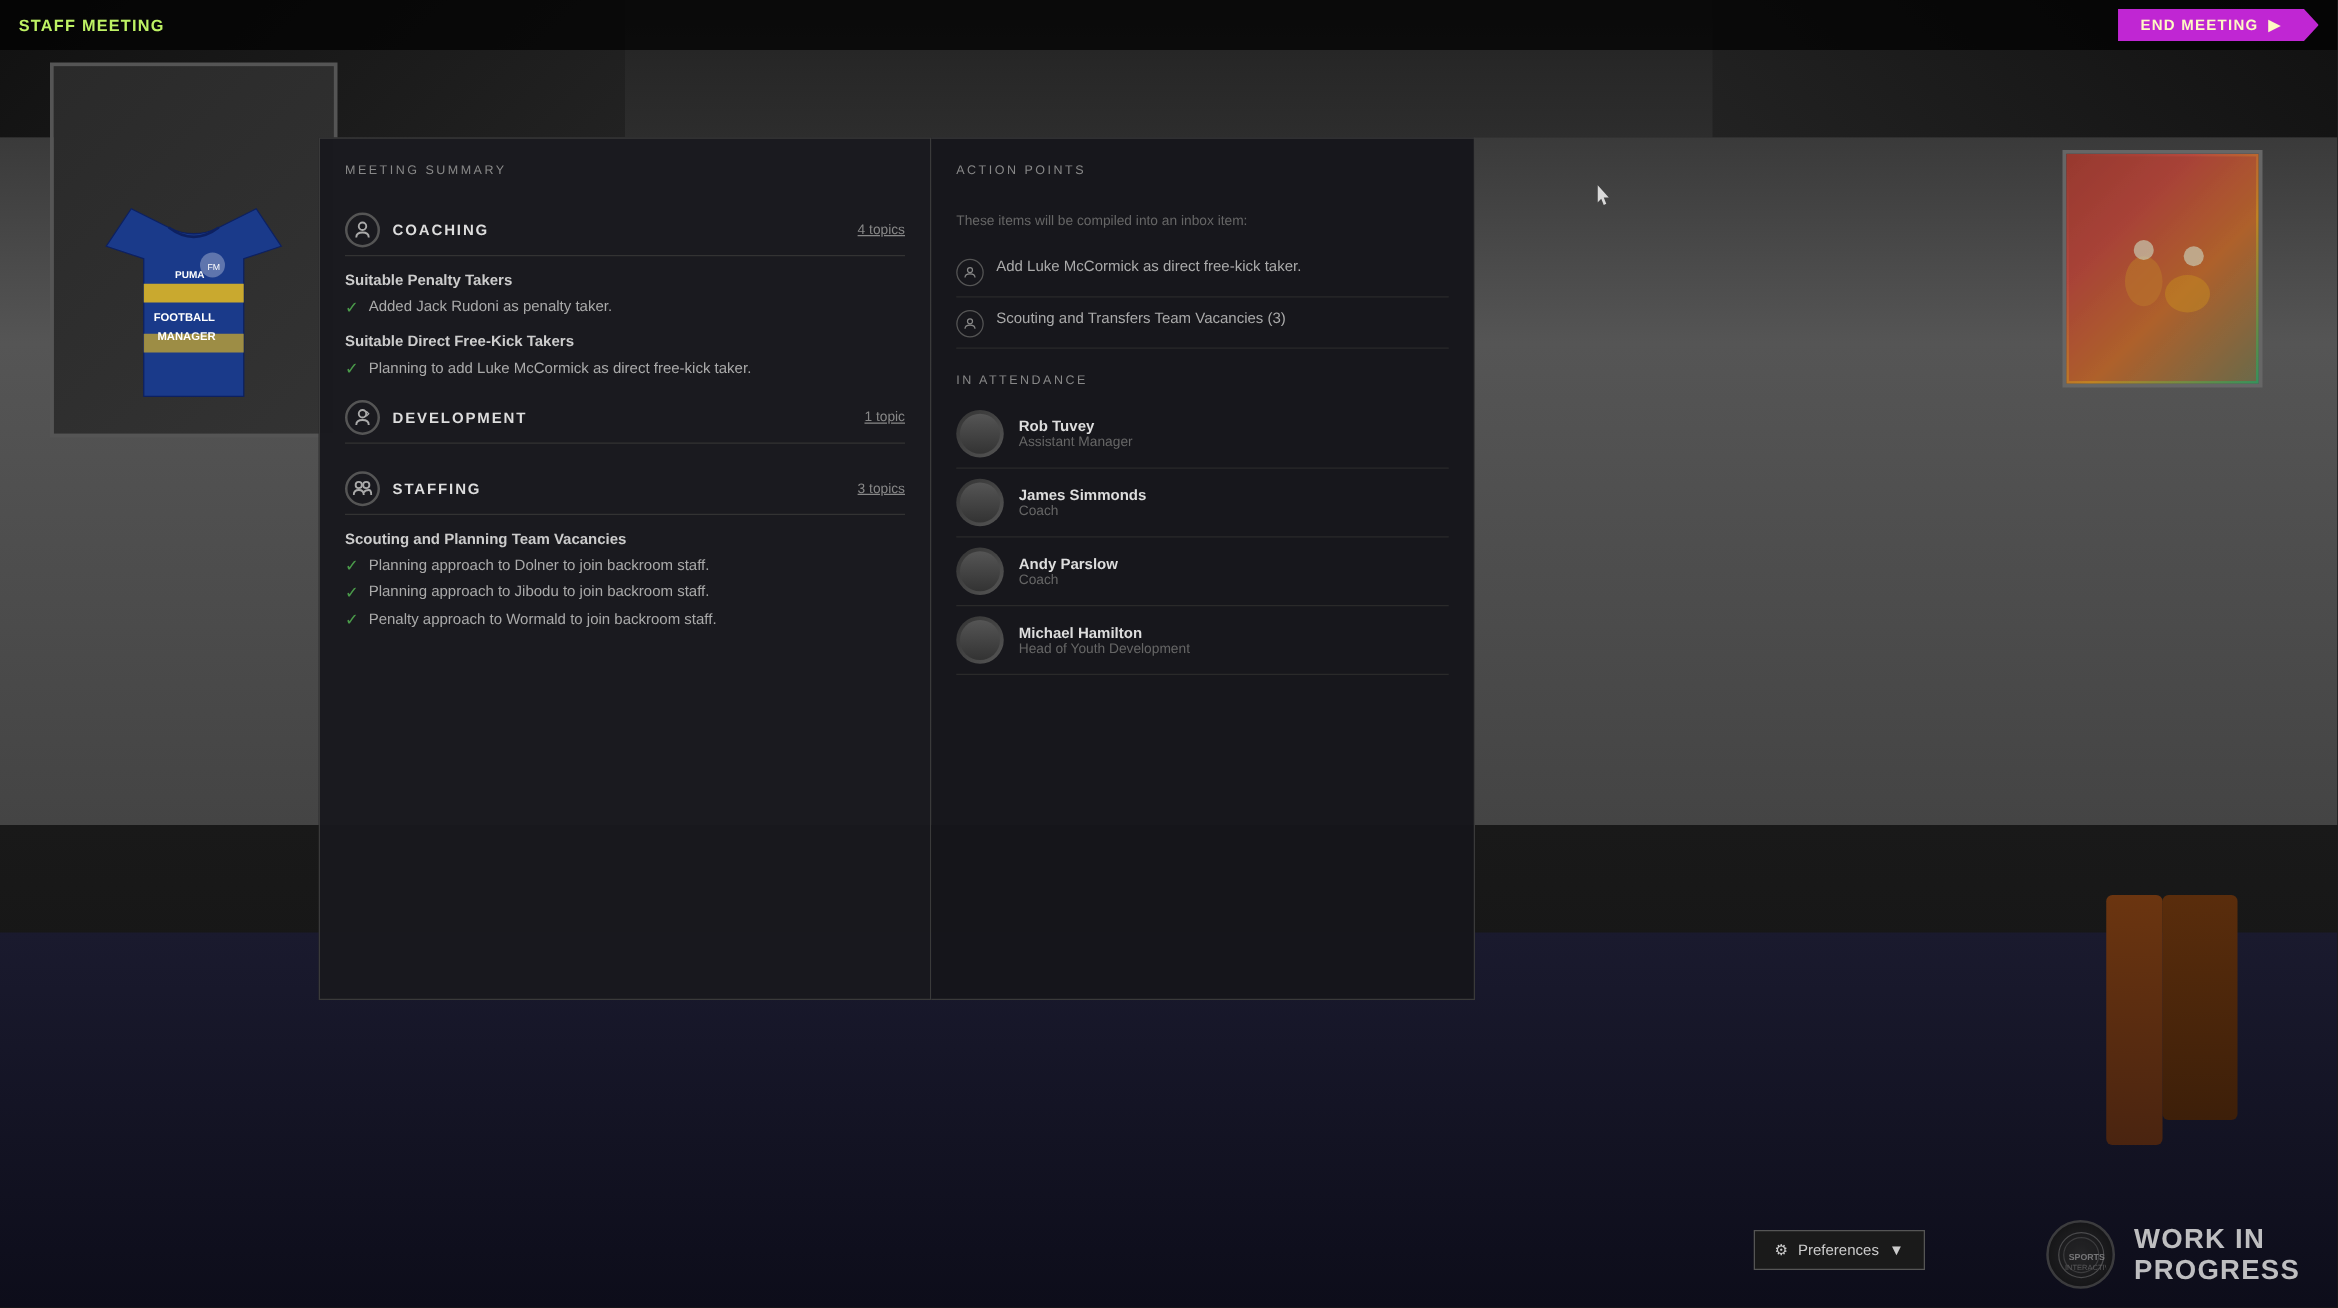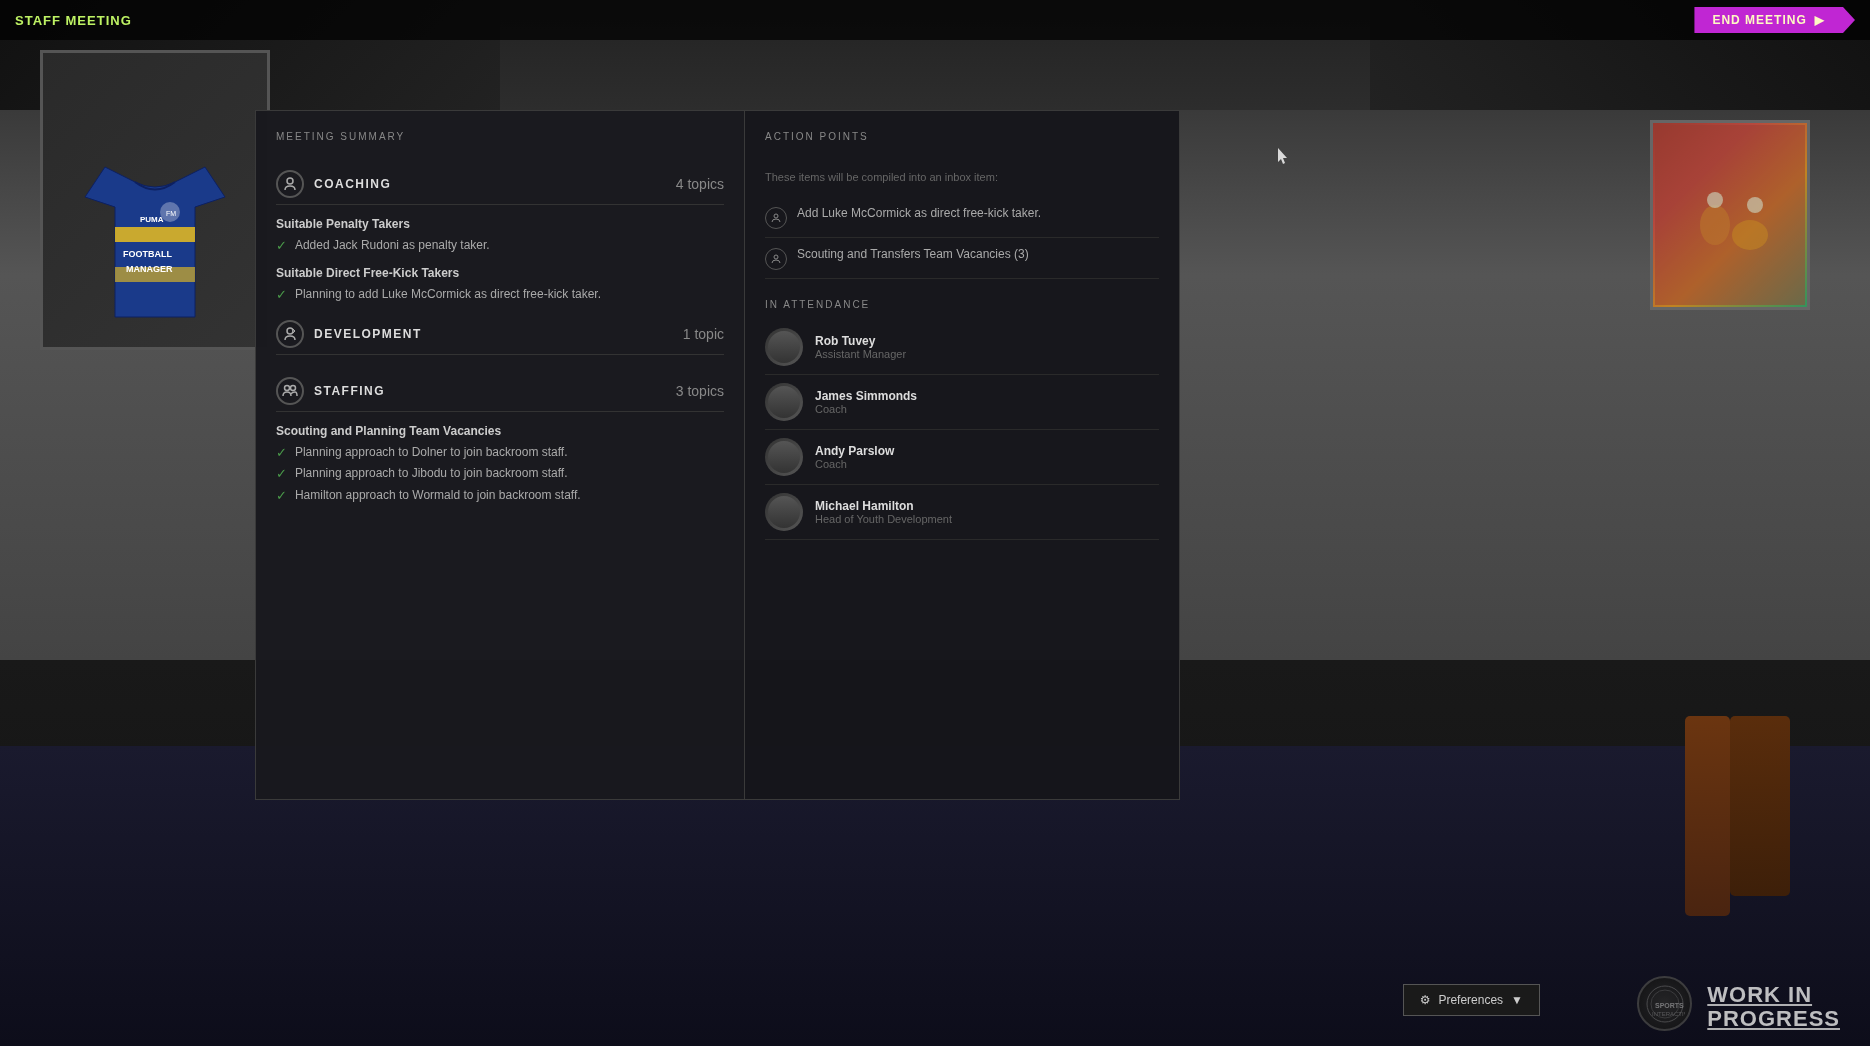--- a/index.html
+++ b/index.html
@@ -197,22 +197,23 @@
       color: #aaa;
     }
     .section-name {
       font-size: 12px;
       font-weight: bold;
       letter-spacing: 1.5px;
       color: #ddd;
       text-transform: uppercase;
     }
     .topic-count {
-      font-size: 14px;
+      font-size: 11px;
       color: #888;
+      text-decoration: underline;
     }
 
     .subsection-title {
       font-size: 12px;
       font-weight: bold;
       color: #ccc;
       margin: 12px 0 6px 0;
     }
     .check-item {
       display: flex;
@@ -337,25 +338,24 @@
       gap: 8px;
       z-index: 100;
     }
 
     
     .wip-watermark {
       position: absolute;
       bottom: 15px;
       right: 30px;
       display: flex;
-      align-items: flex-end;
+      align-items: center;
       gap: 15px;
       z-index: 200;
       opacity: 0.85;
-      text-decoration: underline;
     }
     .wip-logo {
       width: 55px;
       height: 55px;
       border-radius: 50%;
       background: radial-gradient(circle, #2a2a2a 0%, #111 100%);
       border: 2px solid #444;
       display: flex;
       align-items: center;
       justify-content: center;
@@ -507,21 +507,21 @@
     <div class="check-item">
       <span class="check-mark">✓</span>
       <span class="check-text">Planning approach to Dolner to join backroom staff.</span>
     </div>
     <div class="check-item">
       <span class="check-mark">✓</span>
       <span class="check-text">Planning approach to Jibodu to join backroom staff.</span>
     </div>
     <div class="check-item">
       <span class="check-mark">✓</span>
-      <span class="check-text">Hamilton approach to Wormald to join backroom staff.</span>
+      <span class="check-text">Penalty approach to Wormald to join backroom staff.</span>
     </div>
 
   </div>
 
   <div class="action-points-panel">
     <div class="panel-title">ACTION POINTS</div>
     <div class="action-subtext">These items will be compiled into an inbox item:</div>
 
     <div class="action-item">
       <div class="action-icon-circle">

